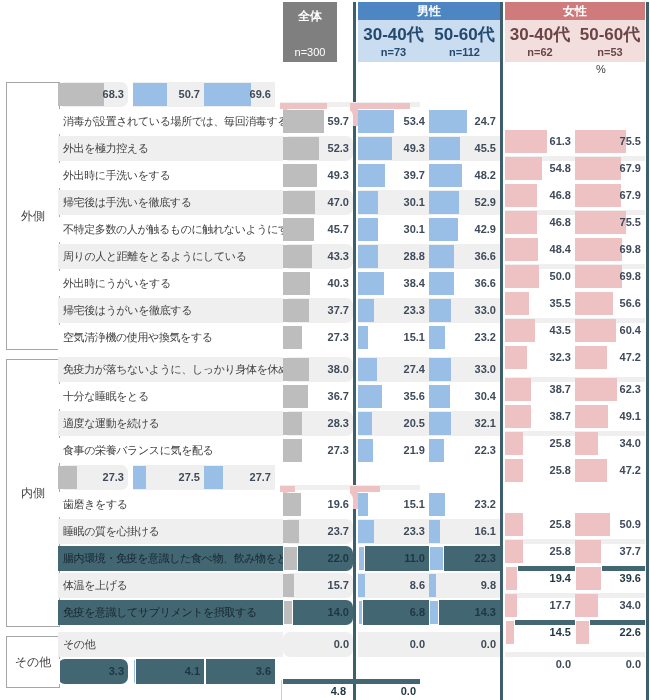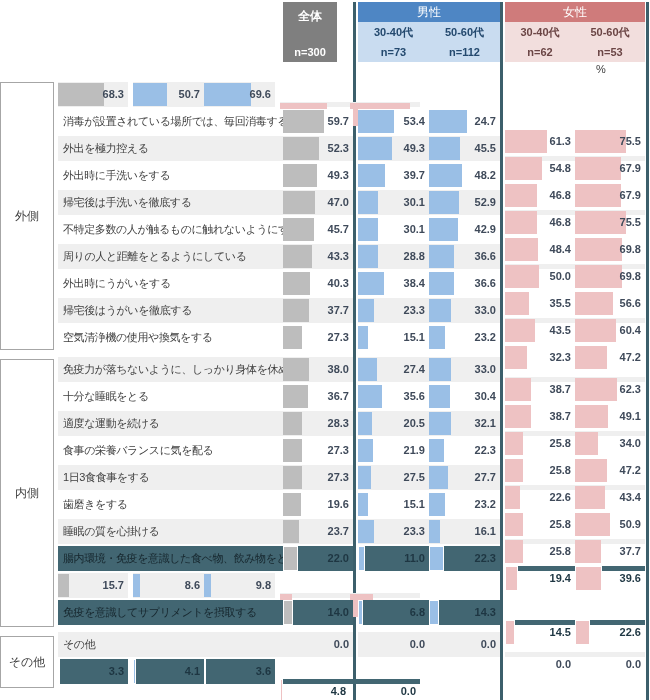--- a/index.html
+++ b/index.html
@@ -11,52 +11,52 @@
   .vline { position:absolute; top:0; width:3px; height:698px; background:#3c5f6b; }
 
   
   .header { position:relative; display:flex; margin-top:2px; height:60px; }
   .h-spacer { width:283px; }
   .h-total { width:70px; }
   .h-total-box { width:54px; height:60px; background:#7f7f7f; color:#fff;
                  display:flex; flex-direction:column; justify-content:space-between;
                  align-items:center; padding:6px 0 4px; }
   .h-total-box .t1 { font-size:12px; font-weight:bold; }
-  .h-total-box .t2 { font-size:11px; font-weight:bold; }
+  .h-total-box .t2 { font-size:11px; font-weight:normal; }
   .gap5 { width:5px; }
   .h-sect { display:flex; flex-direction:column; }
   .h-sect.male { width:142px; }
   .h-sect.female { width:140px; }
-  .h-title { height:20px; color:#fff; font-size:12px; font-weight:normal;
+  .h-title { height:20px; color:#fff; font-size:12px; font-weight:bold;
              display:flex; align-items:center; justify-content:center; }
   .male .h-title { background:#4e86c4; }
   .female .h-title { background:#cf7b7b; }
   .h-sub { flex:1; display:flex; }
   .male .h-sub { background:#c9dcf0; color:#24496e; }
   .female .h-sub { background:#f2dedd; color:#6b4545; }
   .h-subcell { width:50%; display:flex; flex-direction:column; justify-content:space-between;
                align-items:center; padding:3px 0 4px; font-weight:bold; }
-  .h-subcell .g1 { font-size:11px; }
+  .h-subcell .g1 { font-size:17px; }
   .h-subcell .g2 { font-size:11px; }
   .pct { position:absolute; top:61px; left:596px; font-size:11px; color:#404040; }
 
   
   .tbody { position:relative; display:flex; margin-top:20px; }
-  .group-col { width:58px; }
+  .group-col { width:58px;padding-left:6px; }
   .group-box { width:54px; border:1px solid #a6a6a6; background:#fff;
                display:flex; align-items:center; justify-content:center;
                font-size:12px; color:#3f3f3f; margin-bottom:9px; }
   .rows-col { width:587px; }
   .group-rows { margin-bottom:7px; }
   .row { display:flex; height:25px; margin-bottom:2px; }
   .row .cell { position:relative; }
   .lbl { width:225px; font-size:11px; color:#3f3f3f; line-height:25px;
          padding-left:5px; white-space:nowrap; overflow:hidden; letter-spacing:-0.4px; }
   .vcell { position:relative; }
-  .vcell.total { width:70px; }
+  .vcell.total { width:70px;border-radius:7px; }
   .vcell.m { width:71px; }
   .vcell.f { width:70px;margin-top:20px; }
   .sp { width:5px; background:transparent; }
   .bar { position:absolute; left:0; top:1px; height:23px; }
   .bar.gray { background:#bdbdbd; }
   .bar.blue { background:#9abfe6; }
   .bar.pink { background:#eec2c3; }
   .val { position:absolute; right:4px; top:0; line-height:25px; font-size:11px;
          font-weight:bold; color:#3f4a5a; }
   .row.stripe .lbl, .row.stripe .vcell { background:#efefef; }
@@ -467,21 +467,20 @@
             <div class="vcell f">
               <div class="bar pink" style="width: 17.544px;"></div>
               <span class="val">25.8</span>
             </div>
             <div class="vcell f">
               <div class="bar pink" style="width: 32.096px;"></div>
               <span class="val">47.2</span>
             </div>
           </div>
           <div class="row stripe">
-            <div class="cell lbl">1日3食食事をする</div>
             <div class="vcell total">
               <div class="bar gray" style="width: 18.564px;"></div>
               <span class="val">27.3</span>
             </div>
             <div class="sp"></div>
             <div class="vcell m">
               <div class="bar blue" style="width: 13.056px;"></div>
               <span class="val">27.5</span>
             </div>
             <div class="vcell m">
@@ -567,20 +566,21 @@
             <div class="vcell f">
               <div class="bar pink" style="width: 13.192px;"></div>
               <span class="val">19.4</span>
             </div>
             <div class="vcell f">
               <div class="bar pink" style="width: 26.928px;"></div>
               <span class="val">39.6</span>
             </div>
           </div>
           <div class="row stripe">
+            <div class="cell lbl">体温を上げる</div>
             <div class="vcell total">
               <div class="bar gray" style="width: 10.676px;"></div>
               <span class="val">15.7</span>
             </div>
             <div class="sp"></div>
             <div class="vcell m">
               <div class="bar blue" style="width: 6.528px;"></div>
               <span class="val">8.6</span>
             </div>
             <div class="vcell m">

